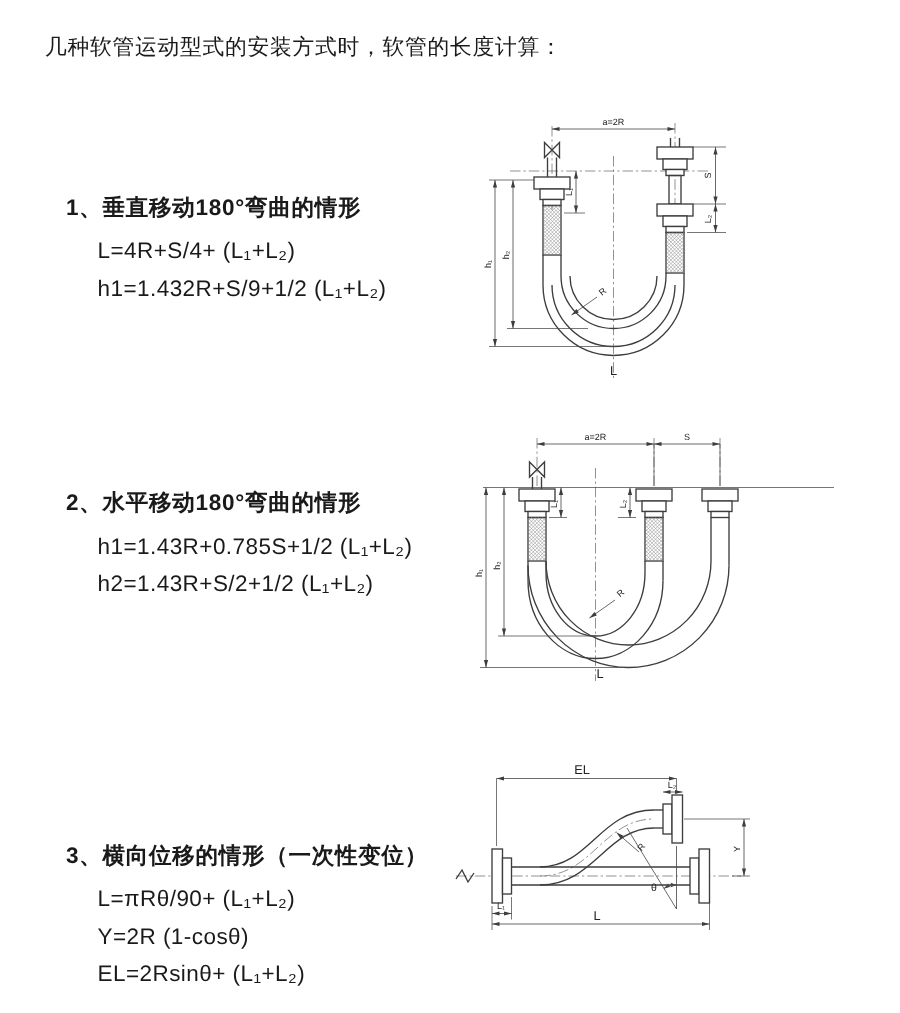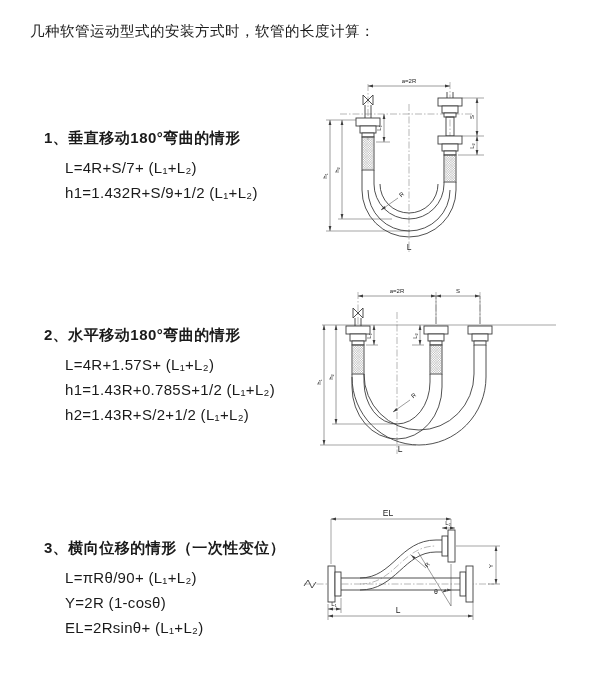--- a/index.html
+++ b/index.html
@@ -11,48 +11,47 @@
   }
   .page-title{
     position:absolute;left:30px;top:22px;
     font-size:14.5px;font-weight:400;letter-spacing:0.5px;
   }
   .sec{position:absolute;left:44px;width:278px;margin-top:22px;}
   .sec-heading{font-size:15px;font-weight:700;margin:0 0 7px 0;letter-spacing:0.5px;}
   .formula{margin:0 0 0 21px;font-size:15px;line-height:25px;letter-spacing:0.3px;white-space:nowrap;}
   #sec1{top:107px;}
   #sec2{top:304px;}
-  #sec3{top:517px;}
+  #sec3{top:539px;}
   svg.diag{position:absolute;}
   #d1{left:310px;top:70px;}
   #d2{left:308px;top:282px;}
   #d3{left:298px;top:506px;}
   .ol{stroke:#3d3d3d;stroke-width:0.9;fill:none;}
   .fit{stroke:#3d3d3d;stroke-width:0.9;fill:#ffffff;}
   .dim{stroke:#4a4a4a;stroke-width:0.55;fill:none;}
   .ext{stroke:#4a4a4a;stroke-width:0.5;fill:none;}
   .cl{stroke:#6e6e6e;stroke-width:0.5;stroke-dasharray:7 2 1.5 2;fill:none;}
   .hl{stroke:#8a8a8a;stroke-width:0.35;}
   text.dl{font-size:6px;fill:#222;font-family:"Liberation Sans",sans-serif;}
   text.big{font-size:8.5px;}
 </style>
 </head>
 <body>
 
 <div class="page-title">几种软管运动型式的安装方式时，软管的长度计算：</div>
 
 <section class="sec" id="sec1">
   <div class="sec-heading">1、垂直移动180°弯曲的情形</div>
-  <div class="formula">L=4R+S/7+ (L₁+L₂)</div>
+  <div class="formula">L=4R+S/4+ (L₁+L₂)</div>
   <div class="formula">h1=1.432R+S/9+1/2 (L₁+L₂)</div>
 </section>
 
 <section class="sec" id="sec2">
   <div class="sec-heading">2、水平移动180°弯曲的情形</div>
-  <div class="formula">L=4R+1.57S+ (L₁+L₂)</div>
   <div class="formula">h1=1.43R+0.785S+1/2 (L₁+L₂)</div>
   <div class="formula">h2=1.43R+S/2+1/2 (L₁+L₂)</div>
 </section>
 
 <section class="sec" id="sec3">
   <div class="sec-heading">3、横向位移的情形（一次性变位）</div>
   <div class="formula">L=πRθ/90+ (L₁+L₂)</div>
   <div class="formula">Y=2R (1-cosθ)</div>
   <div class="formula">EL=2Rsinθ+ (L₁+L₂)</div>
 </section>

